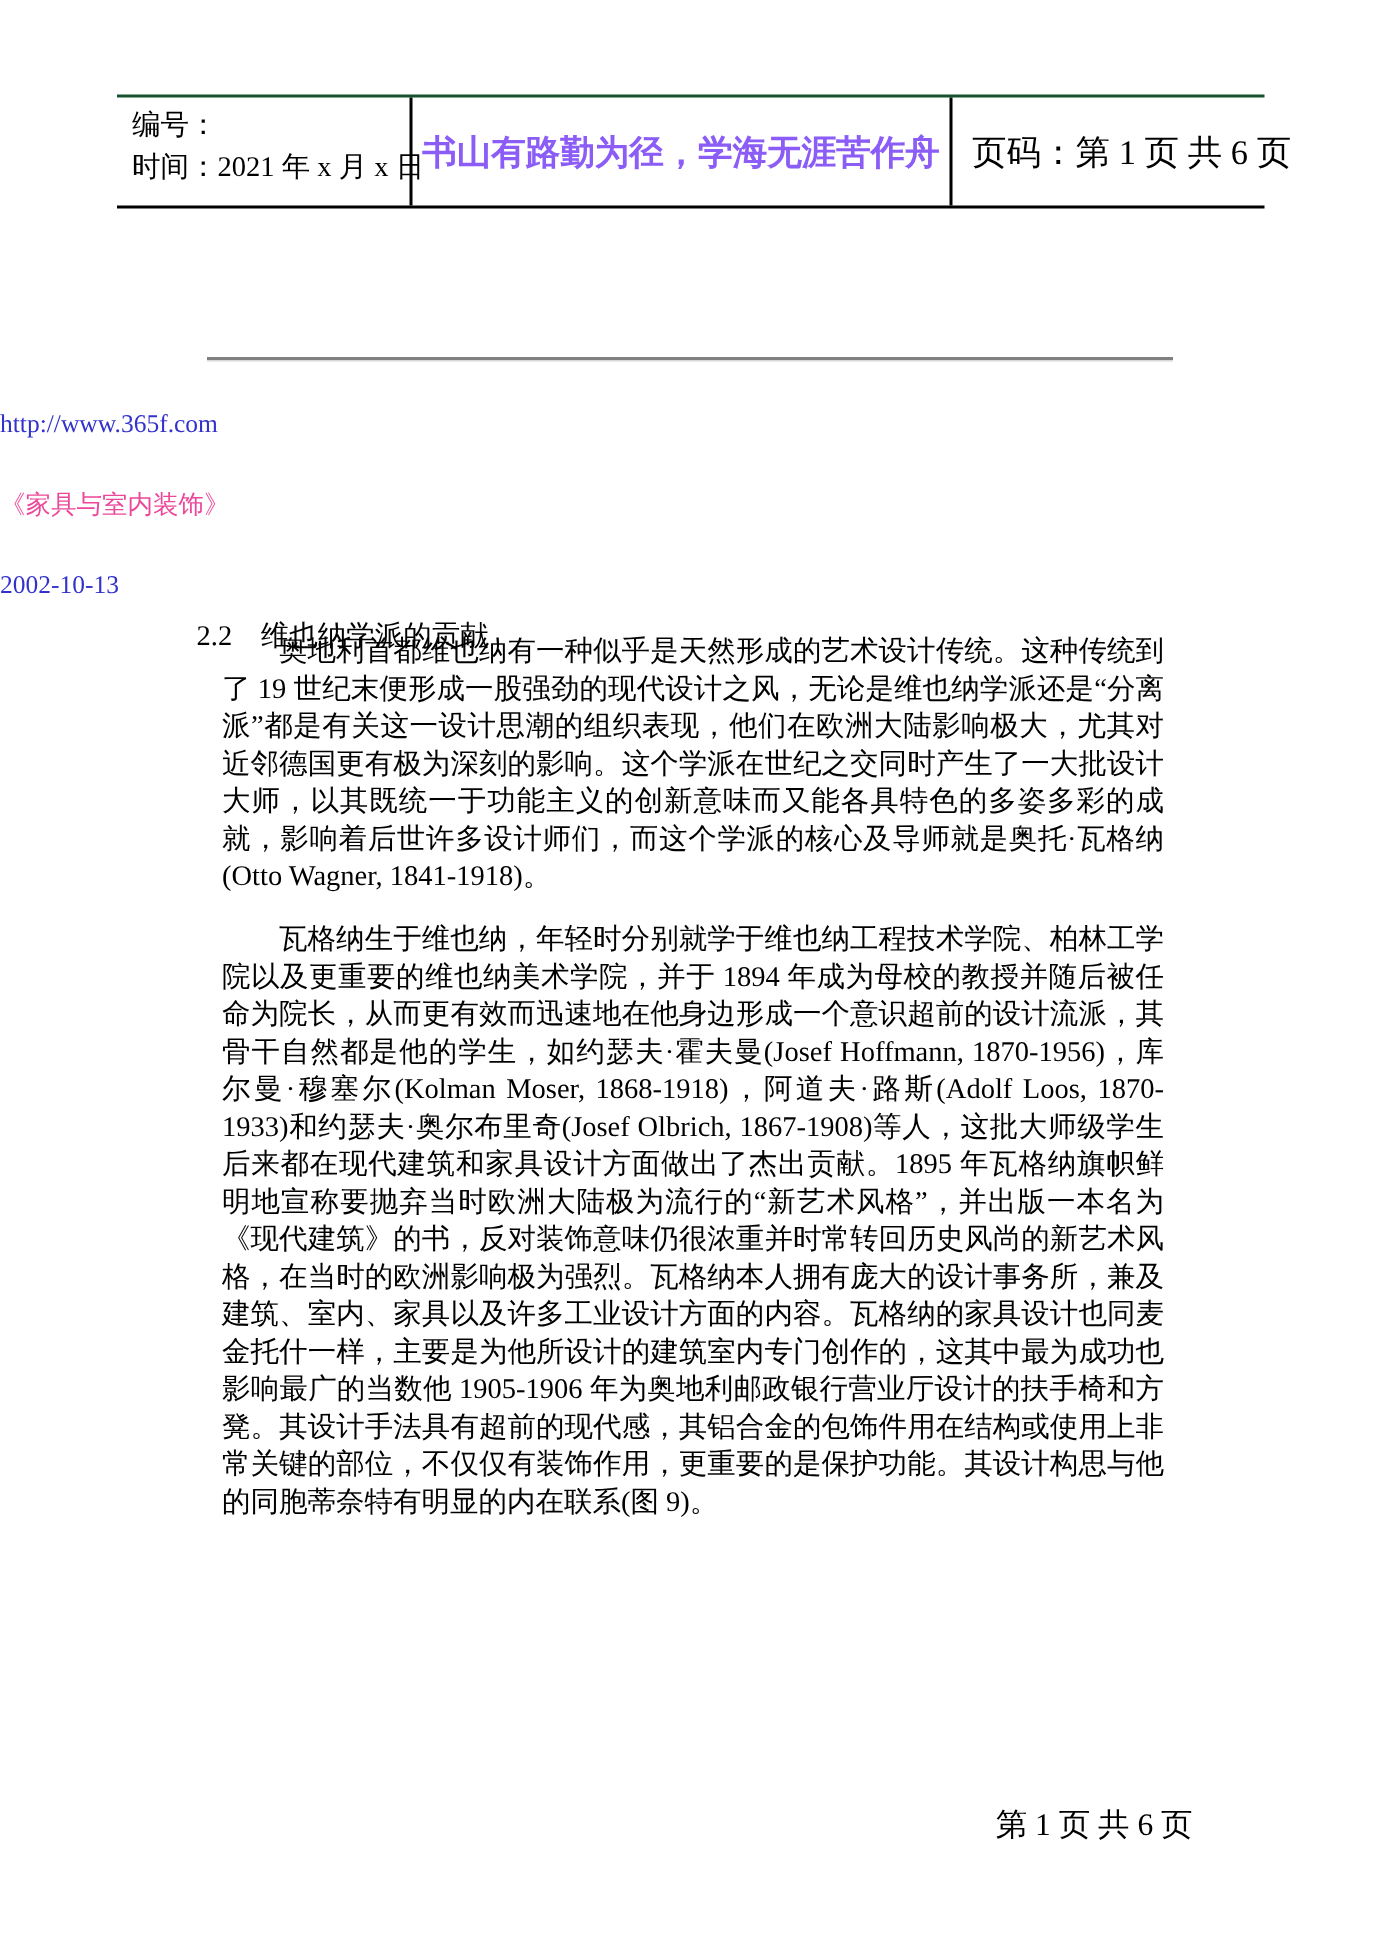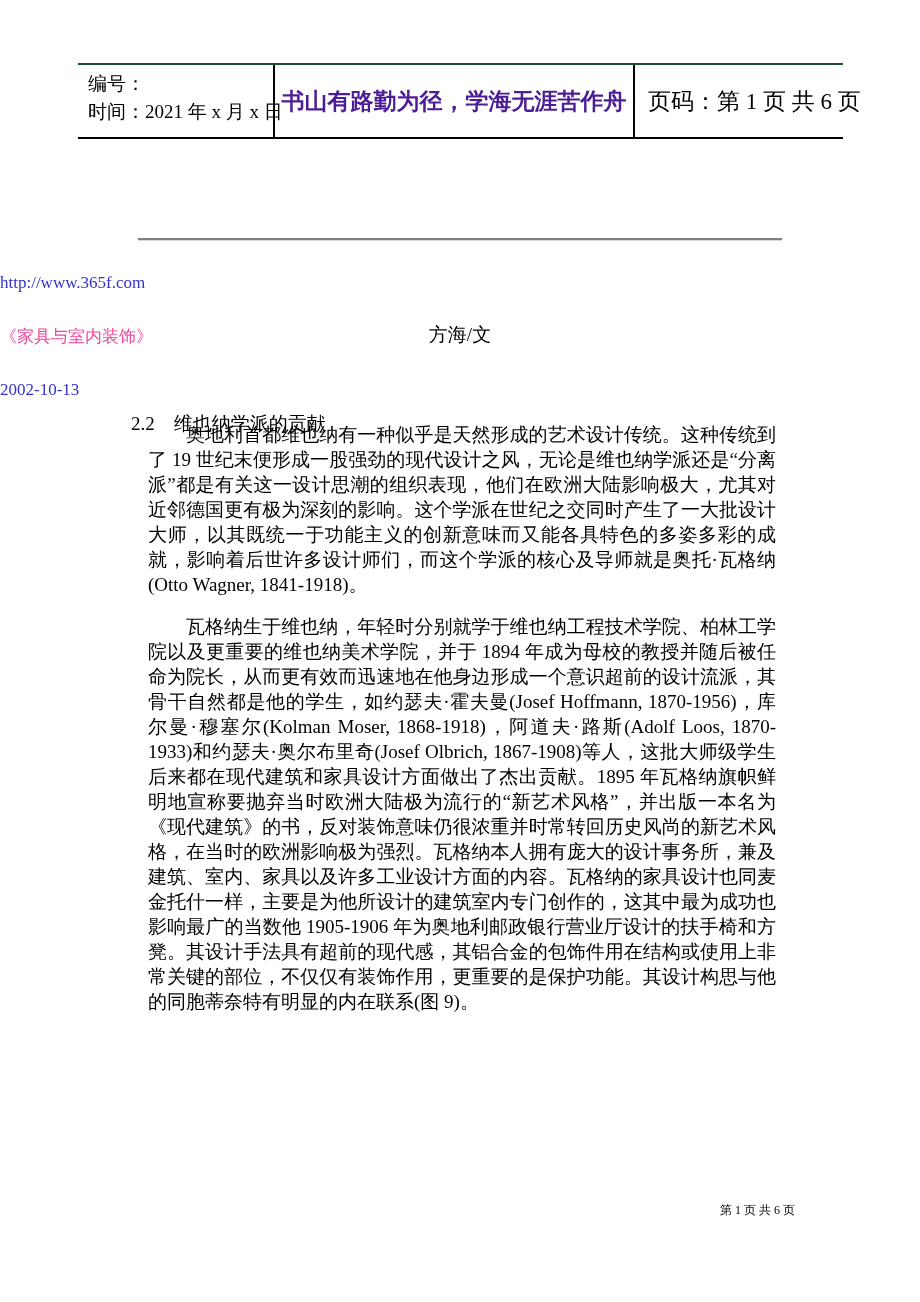--- a/index.html
+++ b/index.html
@@ -39,21 +39,21 @@
   }
   .cell-mid {
     flex: 1;
     border-left: 2px solid #000;
     border-right: 2px solid #000;
     display: flex;
     align-items: center;
     justify-content: center;
   }
   .motto {
-    color: #4c1d95;
+    color: #8b5cf6;
     font-weight: bold;
     font-size: 23px;
     white-space: nowrap;
   }
   .cell-right {
     width: 208px;
     display: flex;
     align-items: center;
     padding-left: 13px;
     font-size: 23px;
@@ -132,21 +132,21 @@
   }
   .body-text p + p {
     margin-top: 13px;
   }
 
   
   .footer {
     position: absolute;
     top: 1202px;
     right: 125px;
-    font-size: 12px;
+    font-size: 21px;
     white-space: nowrap;
   }
 </style>
 </head>
 <body>
 
 <div class="page">
 
   <div class="header-table">
     <div class="cell cell-left">
@@ -163,21 +163,20 @@
 
 
   <div class="divider"></div>
 
   <div class="source-line">
     <a href="#" class="url" style="color:#3333cc">http://www.365f.com</a>
     <span class="pub" style="color:#ec4899">《家具与室内装饰》</span>
     <span class="date" style="color:#3333cc">2002-10-13</span>
   </div>
 
-  <div class="author">方海/文</div>
 
   <div class="section-heading">2.2　维也纳学派的贡献</div>
 
   <div class="body-text">
     <p>奥地利首都维也纳有一种似乎是天然形成的艺术设计传统。这种传统到了 19 世纪末便形成一股强劲的现代设计之风，无论是维也纳学派还是“分离派”都是有关这一设计思潮的组织表现，他们在欧洲大陆影响极大，尤其对近邻德国更有极为深刻的影响。这个学派在世纪之交同时产生了一大批设计大师，以其既统一于功能主义的创新意味而又能各具特色的多姿多彩的成就，影响着后世许多设计师们，而这个学派的核心及导师就是奥托·瓦格纳(Otto Wagner, 1841-1918)。</p>
     <p>瓦格纳生于维也纳，年轻时分别就学于维也纳工程技术学院、柏林工学院以及更重要的维也纳美术学院，并于 1894 年成为母校的教授并随后被任命为院长，从而更有效而迅速地在他身边形成一个意识超前的设计流派，其骨干自然都是他的学生，如约瑟夫·霍夫曼(Josef Hoffmann, 1870-1956)，库尔曼·穆塞尔(Kolman Moser, 1868-1918)，阿道夫·路斯(Adolf Loos, 1870-1933)和约瑟夫·奥尔布里奇(Josef Olbrich, 1867-1908)等人，这批大师级学生后来都在现代建筑和家具设计方面做出了杰出贡献。1895 年瓦格纳旗帜鲜明地宣称要抛弃当时欧洲大陆极为流行的“新艺术风格”，并出版一本名为《现代建筑》的书，反对装饰意味仍很浓重并时常转回历史风尚的新艺术风格，在当时的欧洲影响极为强烈。瓦格纳本人拥有庞大的设计事务所，兼及建筑、室内、家具以及许多工业设计方面的内容。瓦格纳的家具设计也同麦金托什一样，主要是为他所设计的建筑室内专门创作的，这其中最为成功也影响最广的当数他 1905-1906 年为奥地利邮政银行营业厅设计的扶手椅和方凳。其设计手法具有超前的现代感，其铝合金的包饰件用在结构或使用上非常关键的部位，不仅仅有装饰作用，更重要的是保护功能。其设计构思与他的同胞蒂奈特有明显的内在联系(图 9)。</p>
   </div>
 
   <div class="footer">第 1 页 共 6 页</div>
 

